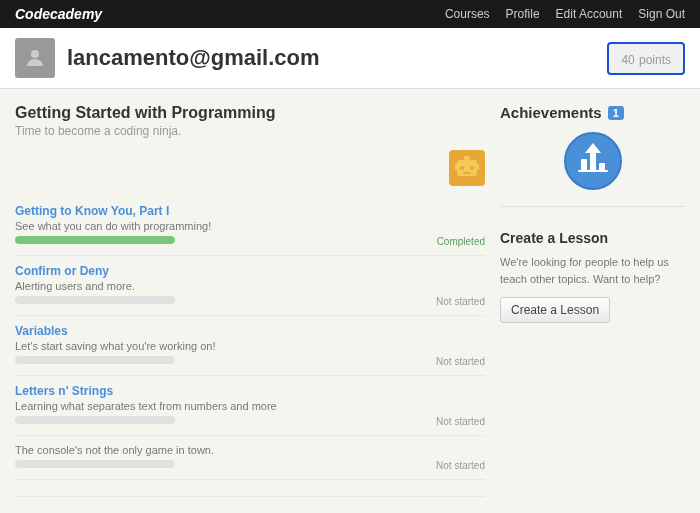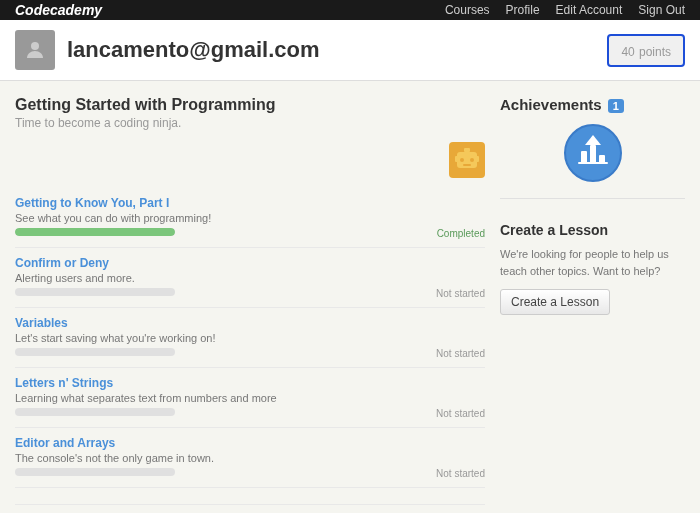--- a/index.html
+++ b/index.html
@@ -1,21 +1,21 @@
 <!DOCTYPE html>
 <html><head>
   <meta charset="utf-8">
   <style>
     * { box-sizing: border-box; margin: 0; padding: 0; }
     body { font-family: 'Helvetica Neue', Arial, sans-serif; background: #f5f5f0; font-size: 13px; color: #333; min-height: 513px; }
 
     
     #navbar {
       background: #1a1a1a;
-      height: 20px;
+      height: 28px;
       display: flex;
       align-items: center;
       padding: 0 15px;
       justify-content: space-between;
     }
     #navbar .logo {
       color: #fff;
       font-weight: bold;
       font-size: 14px;
       font-style: italic;
@@ -150,21 +150,21 @@
     }
 
     
     #right-col {
       width: 185px;
       flex-shrink: 0;
     }
 
     .achievements-header {
       display: flex;
-      align-items: flex-end;
+      align-items: center;
       gap: 6px;
       margin-bottom: 10px;
     }
     .achievements-title {
       font-size: 15px;
       font-weight: bold;
       color: #333;
     }
     .achievements-count {
       background: #4a90d9;
@@ -320,21 +320,20 @@
           <a class="lesson-title">Letters n' Strings</a>
           <div class="lesson-desc">Learning what separates text from numbers and more</div>
           <div class="lesson-progress-row">
             <div class="progress-bar-container">
               <div class="progress-bar-fill" style="width: 0%; background: rgb(204, 204, 204);"></div>
             </div>
             <div class="lesson-status">Not started</div>
           </div>
         </div>
         <div class="lesson-item">
-          <a class="lesson-title">Editor and Arrays</a>
           <div class="lesson-desc">The console's not the only game in town.</div>
           <div class="lesson-progress-row">
             <div class="progress-bar-container">
               <div class="progress-bar-fill" style="width: 0%; background: rgb(204, 204, 204);"></div>
             </div>
             <div class="lesson-status">Not started</div>
           </div>
         </div>
         <div class="lesson-item"></div>
       </div>

